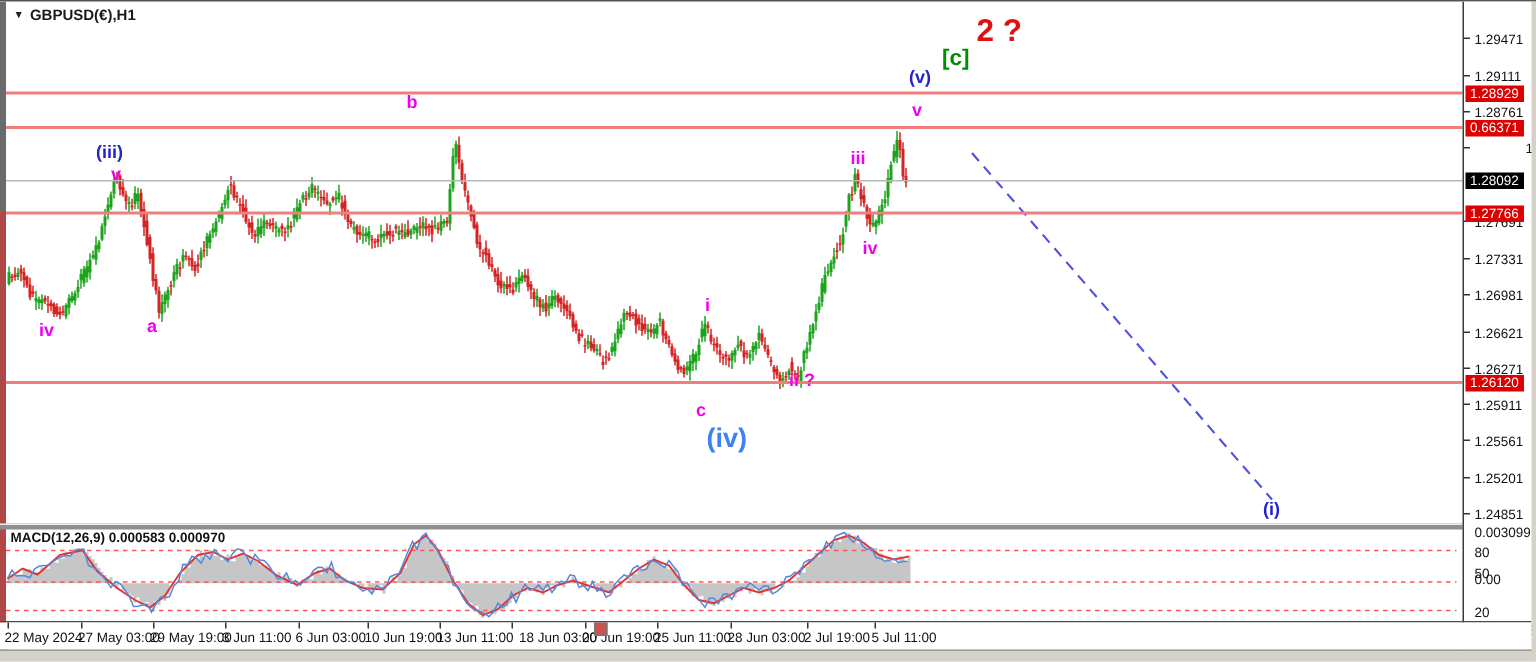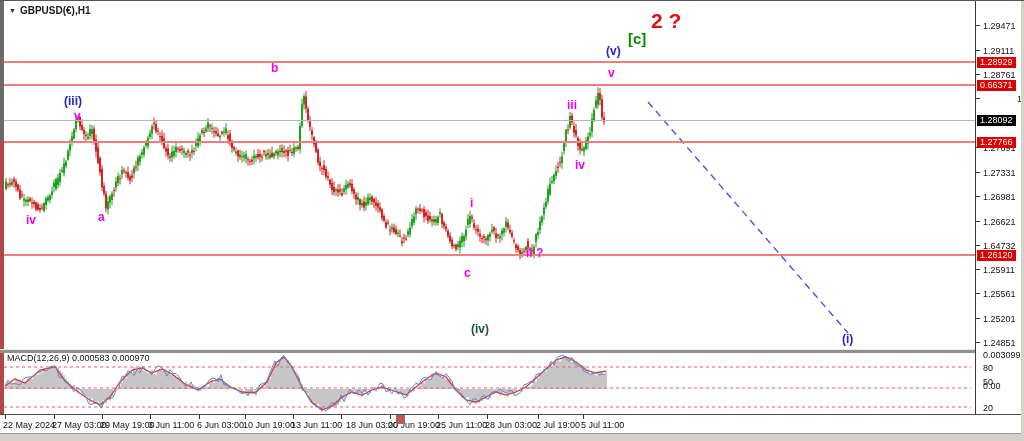--- a/index.html
+++ b/index.html
@@ -12,21 +12,21 @@
   #titlebar .tri{font-size:7px;color:#222;}
   #main-svg{position:absolute;left:0;top:0;}
   #macd-svg{position:absolute;left:0;top:352px;}
   .hline{position:absolute;left:4px;width:971px;height:2px;}
   #cur-line{position:absolute;left:4px;width:971px;height:1px;}
   #price-axis{position:absolute;left:975px;top:0;width:46px;height:432px;background:#fff;border-left:1px solid #3a3a3a;}
   .tick{position:absolute;left:7px;font-size:9px;color:#111;white-space:nowrap;}
   .tickmark{position:absolute;left:0;width:4px;height:1px;background:#333;}
   .pbox{position:absolute;left:1px;font-size:9px;color:#fff;padding:0 3px 1px 3px;white-space:nowrap;}
   #sep{position:absolute;left:0;top:348px;width:1021px;height:4px;background:#8f8f8f;border-top:1px solid #ececec;box-sizing:border-box;}
-  #macd-label{position:absolute;left:7px;top:352px;font-size:9px;color:#111;white-space:nowrap;}
+  #macd-label{position:absolute;left:7px;top:352px;font-size:9px;color:#111;white-space:nowrap;font-weight:bold;}
   #axis-bottom-line{position:absolute;left:0;top:413px;width:1021px;height:1px;background:#4a4a4a;}
   #time-axis{position:absolute;left:0;top:414px;width:1021px;height:18px;background:#fff;}
   .tlab{position:absolute;top:5px;font-size:9px;color:#111;white-space:nowrap;}
   .ttick{position:absolute;top:0;width:1px;height:4px;background:#333;}
   #bottom-strip{position:absolute;left:0;top:432px;width:1024px;height:9px;background:#d6d2ca;border-top:1px solid #9a9a9a;box-sizing:border-box;}
   .ann{position:absolute;font-weight:bold;line-height:1;white-space:nowrap;}
   #marker-icon{position:absolute;left:396px;top:414px;width:7px;height:7px;background:#c9534f;border:1px solid #777;}
 </style>
 </head>
 <body>
@@ -52,21 +52,21 @@
   <div id="cur-line" style="top: 119px; background: rgb(181, 181, 181);"></div>
   <div id="annotations">
       <div class="ann" style="left: 64px; top: 94px; font-size: 12px; color: rgb(35, 35, 204);">(iii)</div>
       <div class="ann" style="left: 74px; top: 109px; font-size: 12px; color: rgb(240, 0, 240);">v</div>
       <div class="ann" style="left: 26px; top: 213px; font-size: 12px; color: rgb(240, 0, 240);">iv</div>
       <div class="ann" style="left: 98px; top: 210px; font-size: 12px; color: rgb(240, 0, 240);">a</div>
       <div class="ann" style="left: 271px; top: 61px; font-size: 12px; color: rgb(240, 0, 240);">b</div>
       <div class="ann" style="left: 470px; top: 196px; font-size: 12px; color: rgb(240, 0, 240);">i</div>
       <div class="ann" style="left: 526px; top: 246px; font-size: 12px; color: rgb(240, 0, 240);">ii ?</div>
       <div class="ann" style="left: 464px; top: 266px; font-size: 12px; color: rgb(240, 0, 240);">c</div>
-      <div class="ann" style="left: 471px; top: 282px; font-size: 12px; color: #14532d; margin-top: 40px;">(iv)</div>
+      <div class="ann" style="left: 471px; top: 282px; font-size: 18px; color: #3b82f6;">(iv)</div>
       <div class="ann" style="left: 567px; top: 98px; font-size: 12px; color: rgb(240, 0, 240);">iii</div>
       <div class="ann" style="left: 575px; top: 158px; font-size: 12px; color: rgb(240, 0, 240);">iv</div>
       <div class="ann" style="left: 608px; top: 66px; font-size: 12px; color: rgb(240, 0, 240);">v</div>
       <div class="ann" style="left: 606px; top: 44px; font-size: 12px; color: rgb(35, 35, 204);">(v)</div>
       <div class="ann" style="left: 628px; top: 30px; font-size: 15px; color: rgb(0, 143, 0);">[c]</div>
       <div class="ann" style="left: 651px; top: 9px; font-size: 21px; color: rgb(221, 17, 17);">2 ?</div>
       <div class="ann" style="left: 842px; top: 332px; font-size: 12px; color: rgb(35, 35, 204);">(i)</div>
     </div>
 
   <div id="titlebar">
@@ -97,21 +97,21 @@
       <div class="tick" style="top: 93px; margin-left: 34px;">1.28401</div>
       <div class="tickmark" style="top: 146px;"></div>
       <div class="tick" style="top: 142px;">1.27691</div>
       <div class="tickmark" style="top: 171px;"></div>
       <div class="tick" style="top: 167px;">1.27331</div>
       <div class="tickmark" style="top: 195px;"></div>
       <div class="tick" style="top: 191px;">1.26981</div>
       <div class="tickmark" style="top: 220px;"></div>
       <div class="tick" style="top: 216px;">1.26621</div>
       <div class="tickmark" style="top: 244px;"></div>
-      <div class="tick" style="top: 240px;">1.64732</div>
+      <div class="tick" style="top: 240px;">1.26271</div>
       <div class="tickmark" style="top: 268px;"></div>
       <div class="tick" style="top: 264px;">1.25911</div>
       <div class="tickmark" style="top: 292px;"></div>
       <div class="tick" style="top: 288px;">1.25561</div>
       <div class="tickmark" style="top: 317px;"></div>
       <div class="tick" style="top: 313px;">1.25201</div>
       <div class="tickmark" style="top: 341px;"></div>
       <div class="tick" style="top: 337px;">1.24851</div>
       <div class="pbox" style="top: 56px; background: rgb(221, 0, 0);">1.28929</div>
       <div class="pbox" style="top: 79px; background: rgb(221, 0, 0);">0.66371</div>

